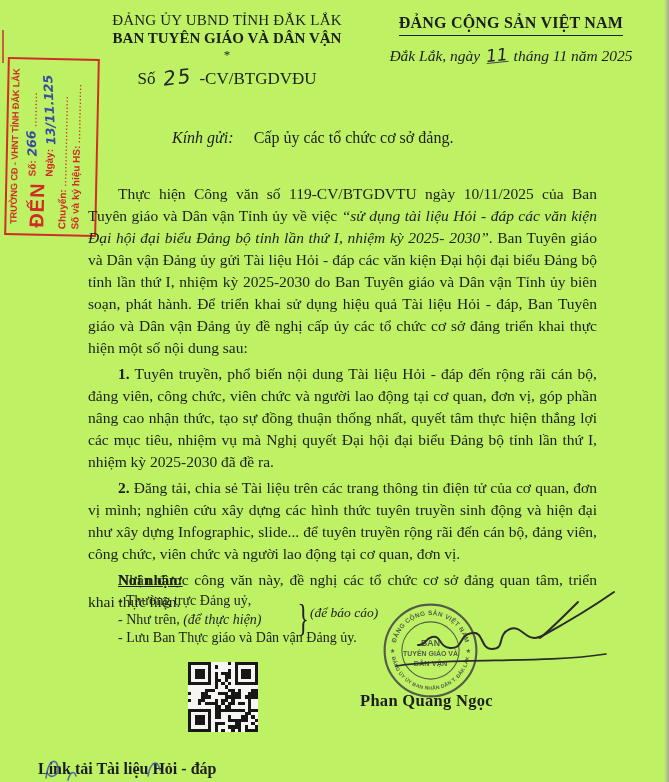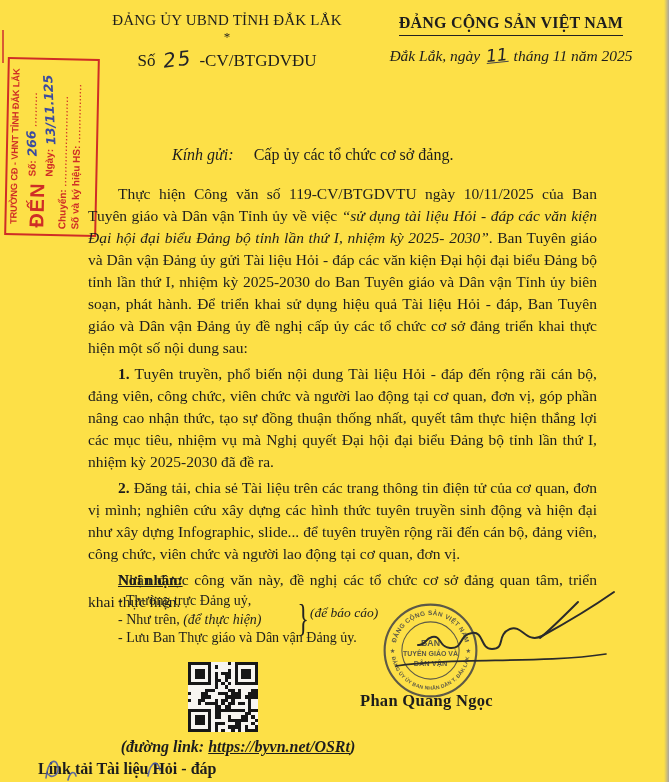--- a/index.html
+++ b/index.html
@@ -1,18 +1,18 @@
 <!DOCTYPE html>
 <html lang="vi"><head>
 <meta charset="utf-8">
 <style>
   html,body{margin:0;padding:0;}
   .page{
     position:relative; width:669px; height:782px; overflow:hidden;
-    background:#fde047;
+    background:#bef264;
     font-family:"Liberation Serif", serif;
     color:#1d1d1d;
   }
   
   .scan-edge{position:absolute; right:0; top:0; width:5px; height:100%;
     background:linear-gradient(to left,#aaa69e,rgba(170,166,158,0)); }
 
   
   .hdr-left{position:absolute; left:92px; top:12px; width:270px; text-align:center;}
   .org1{font-size:15px; letter-spacing:.2px;}
@@ -43,21 +43,21 @@
   .a-mid{display:flex; margin-top:2px;}
   .a-den{font-weight:bold; font-size:20px; letter-spacing:1px; margin:5px 6px 0 1px;}
   .a-fields{flex:1;}
   .a-row{font-weight:bold; font-size:10px; white-space:nowrap; margin-top:2px;}
   .a-dots{font-size:9px; letter-spacing:1px;}
   .hand-blue{font-family:"DejaVu Sans", sans-serif; font-style:italic; color:#3b4ba0; font-size:13px;
     display:inline-block; transform:rotate(-4deg); margin:0 1px;}
   .a-row .hand-blue{font-size:12.5px;}
 
   
-  .kinhgui{position:absolute; left:172px; top:146px; font-size:16px; white-space:nowrap;}
+  .kinhgui{position:absolute; left:172px; top:129px; font-size:16px; white-space:nowrap;}
   .kg-label{font-style:italic; margin-right:16px;}
 
   
   .body{position:absolute; left:88px; top:183px; width:519px; text-align:justify;
     font-size:15.5px; line-height:22px;}
   .body p{margin:0 10px 4px 0; text-indent:30px;}
   .body .qnum{font-weight:bold;}
   .body em{font-style:italic;}
 
   
@@ -89,20 +89,21 @@
 
   .scribble-svg{position:absolute; left:28px; top:752px;}
 </style>
 </head>
 <body>
 
 <div class="page">
 
   <div class="hdr-left">
     <div class="org1">ĐẢNG ỦY UBND TỈNH ĐẮK LẮK</div>
+    <div class="org2">BAN TUYÊN GIÁO VÀ DÂN VẬN</div>
     <div class="star">*</div>
     <div class="so-line">
       <span>Số</span>
       <span class="hand hand-num">25</span>
       <span>-CV/BTGDVĐU</span>
     </div>
   </div>
 
   <div class="hdr-right">
     <div><span class="motto">ĐẢNG CỘNG SẢN VIỆT NAM</span></div>
@@ -345,23 +346,20 @@
         <rect x="10" y="20" width="1" height="1"></rect>
         <rect x="13" y="20" width="1" height="1"></rect>
         <rect x="15" y="20" width="1" height="1"></rect>
         <rect x="17" y="20" width="1" height="1"></rect>
         <rect x="18" y="20" width="1" height="1"></rect>
         <rect x="19" y="20" width="1" height="1"></rect>
         <rect x="20" y="20" width="1" height="1"></rect>
       </g>
   </svg>
 
-  <div class="linkline">
-    <span>(đường link: </span><span class="link-url">https://byvn.net/OSRt</span><span>)</span>
-  </div>
   <div class="qr-label">Link tải Tài liệu Hỏi - đáp</div>
 
   <svg class="scribble-svg" width="160" height="30" viewBox="0 0 160 30">
     <g fill="none" stroke="#4455aa" stroke-width="1.6" stroke-linecap="round" opacity=".85">
       <path d="M 18 26 C 20 8 28 5 30 15 C 31 23 24 27 20 22"></path>
       <path d="M 40 28 C 42 20 46 18 48 24"></path>
       <path d="M 120 24 C 123 8 130 8 132 18"></path>
     </g>
   </svg>
 

